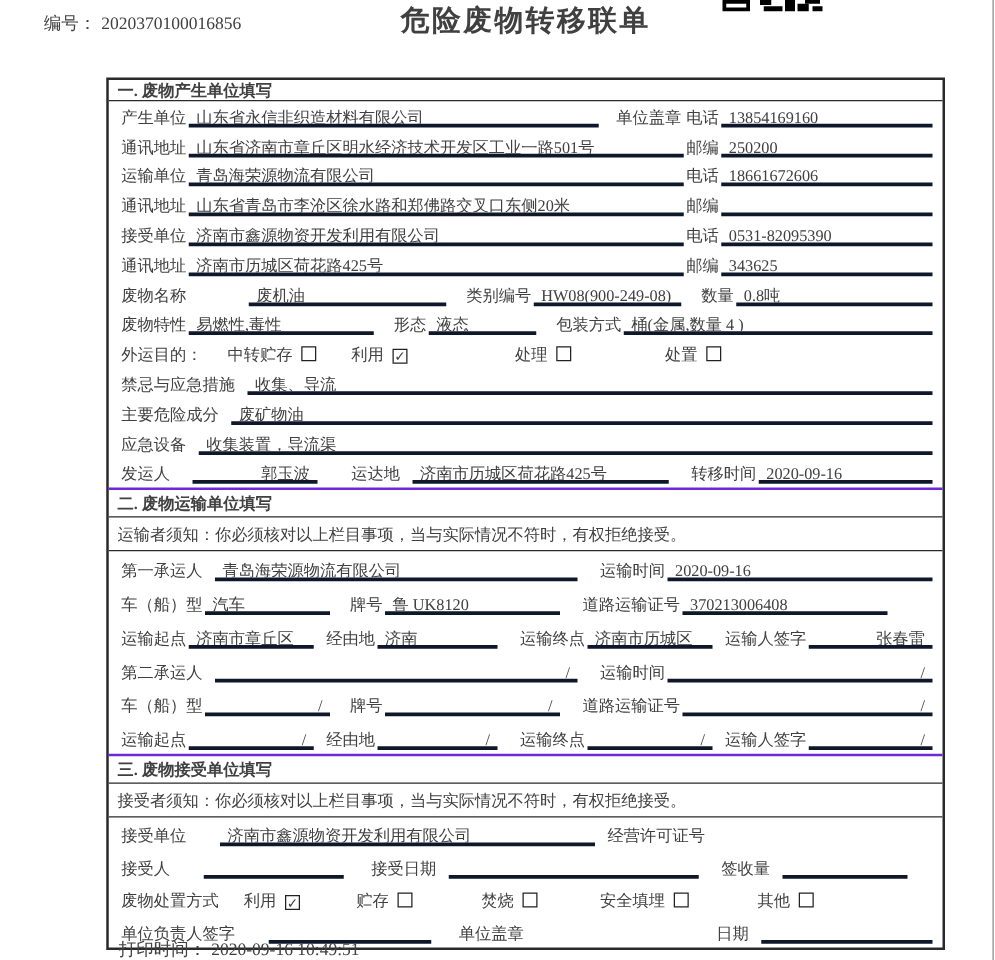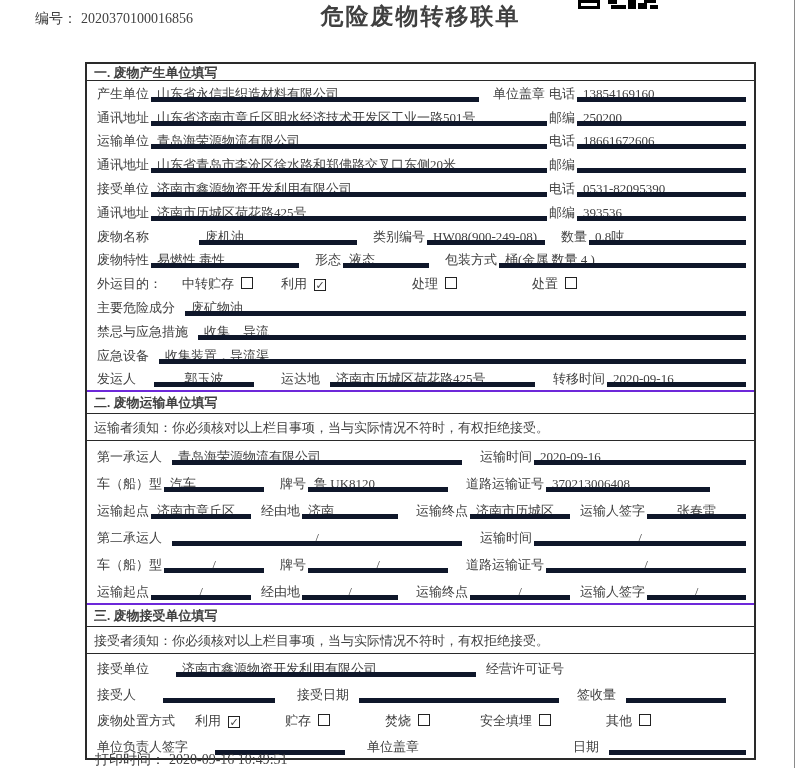--- a/index.html
+++ b/index.html
@@ -28,27 +28,27 @@
   .form{position:absolute;left:85px;top:62px;width:671px;border:2px solid #2a2a2a;box-sizing:border-box;background:#fff;}
   .sec-head{font-weight:bold;font-size:13px;line-height:15px;padding:1px 7px 0;border-bottom:1.5px solid #2a2a2a;}
   .sec-head.mid{border-top:2px solid #6d28d9;padding:3px 7px 2px;line-height:16px;}
   .notice{padding:5px 7px 4px;border-bottom:1.5px solid #2a2a2a;line-height:17px;}
 
   .row{display:flex;align-items:flex-end;padding:0 8px 3px;box-sizing:border-box;}
   .r1{height:23.8px;}
   .r2{height:27px;}
   .r3{height:26px;}
   .lbl{white-space:nowrap;padding:0 2px;line-height:17px;}
-  .val{border-bottom:5px solid #0f172a;white-space:nowrap;overflow:hidden;padding:0 6px;
+  .val{border-bottom:3px solid #0f172a;white-space:nowrap;overflow:hidden;padding:0 6px;
        line-height:17px;height:17px;box-sizing:border-box;}
   .fill{flex:1 1 auto;}
   .grp{display:flex;align-items:flex-end;}
   .g452{width:452px;}
   .seal{margin-left:12px;}
-  .ctr{text-align:center;}
+  .ctr{text-align:right;}
 
   .w100{width:100px;}.w96{width:96px;}.w112{width:112px;}.w118{width:118px;}
   .w130{width:130px;}.w140{width:140px;}.w148{width:148px;}.w158{width:158px;margin-left:48px;}
   .w86{width:86px;}.w200{width:200px;}.w205{width:205px;}.w290{width:290px;}.w300{width:300px;}
   .ml8{margin-left:8px;}.ml14{margin-left:14px;}.ml16{margin-left:16px;}.ml18{margin-left:18px;}
   .ml20{margin-left:20px;}.ml25{margin-left:25px;}.ml28{margin-left:28px;}
   .ml45{margin-left:45px;}.ml50{margin-left:50px;}.ml55{margin-left:55px;}.ml62{margin-left:86px;}
   .ml75{margin-left:75px;}.ml150{margin-left:150px;}
   .mr34{margin-right:34px;}.mr36{margin-right:36px;}.mr20{margin-right:20px;}
 
@@ -131,21 +131,21 @@
       <span class="lbl">电话</span>
       <span class="val fill">0531-82095390</span>
     </div>
 
     <div class="row r1">
       <div class="grp g452">
         <span class="lbl">通讯地址</span>
         <span class="val fill">济南市历城区荷花路425号</span>
       </div>
       <span class="lbl">邮编</span>
-      <span class="val fill">393536</span>
+      <span class="val fill">343625</span>
     </div>
 
     <div class="row r1">
       <span class="lbl">废物名称</span>
       <span class="val w158">废机油</span>
       <span class="lbl ml14">类别编号</span>
       <span class="val w118">HW08(900-249-08)</span>
       <span class="lbl ml14">数量</span>
       <span class="val fill">0.8吨</span>
     </div>
@@ -169,27 +169,27 @@
       </span>
       <span class="opt ml62">
         <span>处理</span><span class="cb"></span>
       </span>
       <span class="opt ml75">
         <span>处置</span><span class="cb"></span>
       </span>
     </div>
 
     <div class="row r1">
+      <span class="lbl">禁忌与应急措施</span>
+      <span class="val fill ml8">收集、导流</span>
+    </div>
+
+    <div class="row r1">
       <span class="lbl">主要危险成分</span>
       <span class="val fill ml8">废矿物油</span>
-    </div>
-
-    <div class="row r1">
-      <span class="lbl">禁忌与应急措施</span>
-      <span class="val fill ml8">收集、导流</span>
     </div>
 
     <div class="row r1">
       <span class="lbl">应急设备</span>
       <span class="val fill ml8">收集装置，导流渠</span>
     </div>
 
     <div class="row r1">
       <span class="lbl">发运人</span>
       <span class="val w100 ml16 ctr">郭玉波</span>

